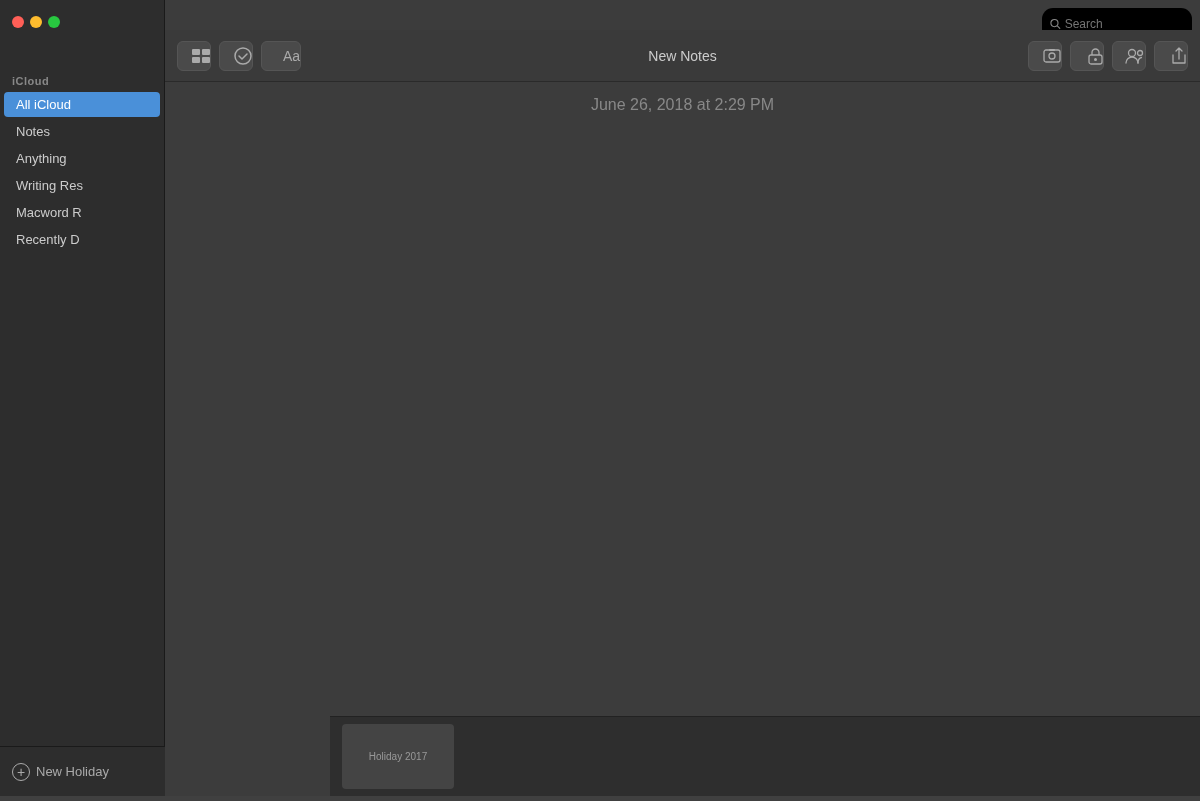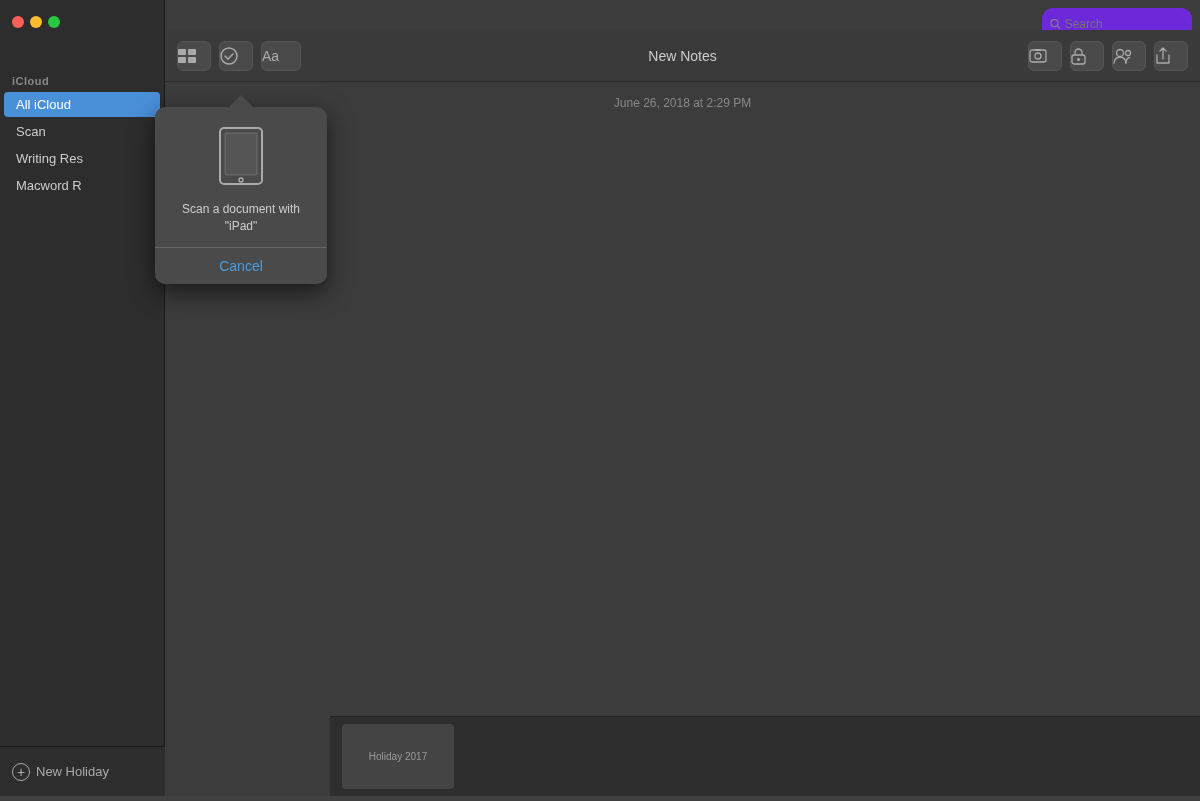--- a/index.html
+++ b/index.html
@@ -129,21 +129,21 @@
     }
 
     .toolbar-btn {
       height: 30px;
       min-width: 34px;
       background: #4a4a4a;
       border: 1px solid #555;
       border-radius: 6px;
       display: flex;
       align-items: center;
-      justify-content: flex-start;
+      justify-content: flex-end;
       cursor: pointer;
       color: #ccc;
       font-size: 13px;
     }
 
     .toolbar-title {
       position: absolute;
       left: 50%;
       transform: translateX(-50%);
       color: #ccc;
@@ -156,21 +156,21 @@
       right: 12px;
       display: flex;
       gap: 8px;
       align-items: center;
     }
 
     
     .note-timestamp {
       text-align: center;
       color: #888;
-      font-size: 12px;
+      font-size: 16px;
       padding: 14px 0 10px;
     }
 
     
     .note-editor {
       flex: 1;
       padding: 0 40px;
     }
 
     
@@ -263,21 +263,21 @@
       text-align: center;
       border-top: 1px solid #666;
     }
 
     .search-bar-top {
       position: absolute;
       top: 8px;
       right: 8px;
       width: 150px;
       height: 22px;
-      background: #6d28d9;
+      background: #000000;
       border-radius: 11px;
       display: flex;
       align-items: center;
       padding: 16px 8px;
       gap: 4px;
     }
 
     .search-bar-input {
       background: transparent;
       border: none;
@@ -301,27 +301,33 @@
     </div>
 
     <div style="height: 55px;"></div>
 
     <div class="sidebar-section-label">iCloud</div>
 
     <div class="sidebar-item active">
       <span>All iCloud</span>
     </div>
     <div class="sidebar-item">
-      <span>Scan</span>
+      <span>Notes</span>
+    </div>
+    <div class="sidebar-item">
+      <span>Anything</span>
     </div>
     <div class="sidebar-item">
       <span>Writing Res</span>
     </div>
     <div class="sidebar-item">
       <span>Macword R</span>
+    </div>
+    <div class="sidebar-item">
+      <span>Recently D</span>
     </div>
 
     <div class="sidebar-bottom">
       <div class="new-folder-btn">
         <div class="plus-circle">+</div>
         <span>New Holiday</span>
       </div>
     </div>
   </div>
 
@@ -394,35 +400,14 @@
       <div class="note-editor"></div>
     </div>
 
     <div class="thumbnail-strip">
       <div class="thumbnail">
         <span style="color:#999; font-size:10px; text-align:center; padding:4px;">Holiday 2017</span>
       </div>
     </div>
   </div>
 
-  <div class="popup-overlay">
-
-    <div style="display:flex; justify-content:center; margin-bottom:0;">
-      <div style="width:0;height:0;border-left:12px solid transparent;border-right:12px solid transparent;border-bottom:12px solid #4a4a4a;position:relative;z-index:101;"></div>
-    </div>
-    <div class="popup">
-      <div class="popup-content">
-
-        <div class="popup-icon">
-          <svg width="48" height="58" viewBox="0 0 48 58" fill="none" xmlns="http://www.w3.org/2000/svg">
-            <rect x="3" y="1" width="42" height="56" rx="4" stroke="#aaa" stroke-width="2" fill="none"></rect>
-            <rect x="8" y="6" width="32" height="42" rx="1" fill="#555" stroke="#888" stroke-width="0.5"></rect>
-            <circle cx="24" cy="53" r="2" stroke="#aaa" stroke-width="1.5" fill="none"></circle>
-          </svg>
-        </div>
-        <div class="popup-text" style="white-space:pre-line;">Scan a document with
-"iPad"</div>
-      </div>
-      <button class="popup-cancel-btn">Cancel</button>
-    </div>
-  </div>
 
 </div>
 
 </body></html>

